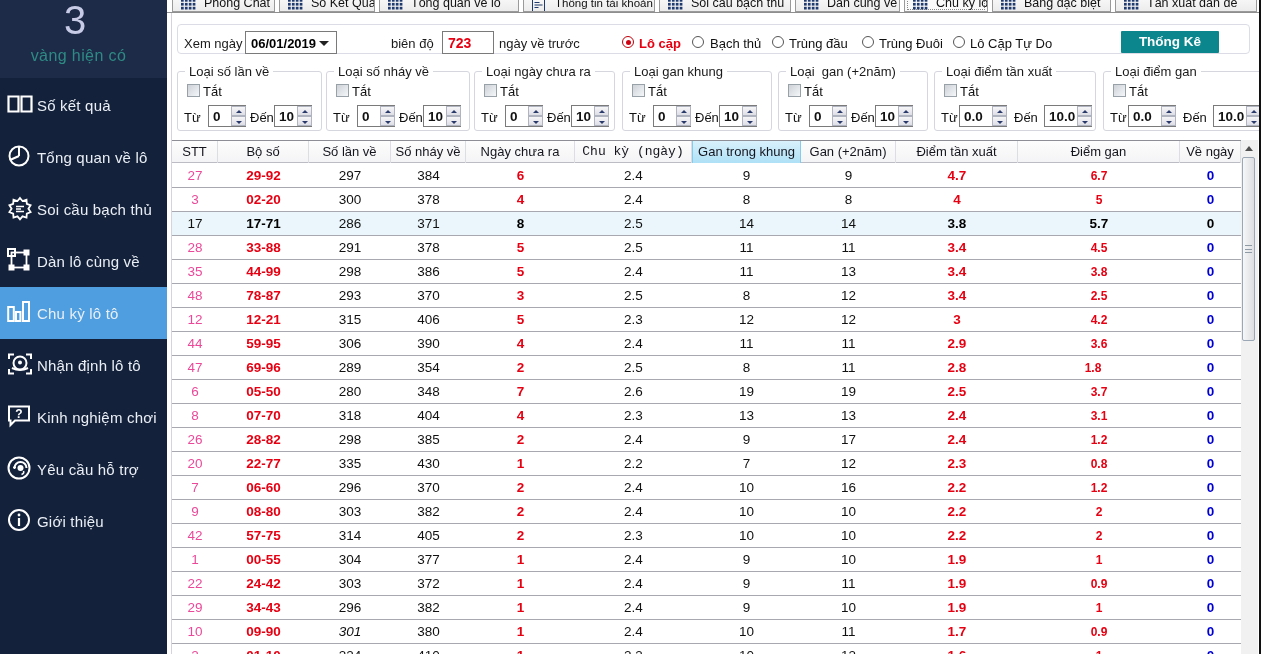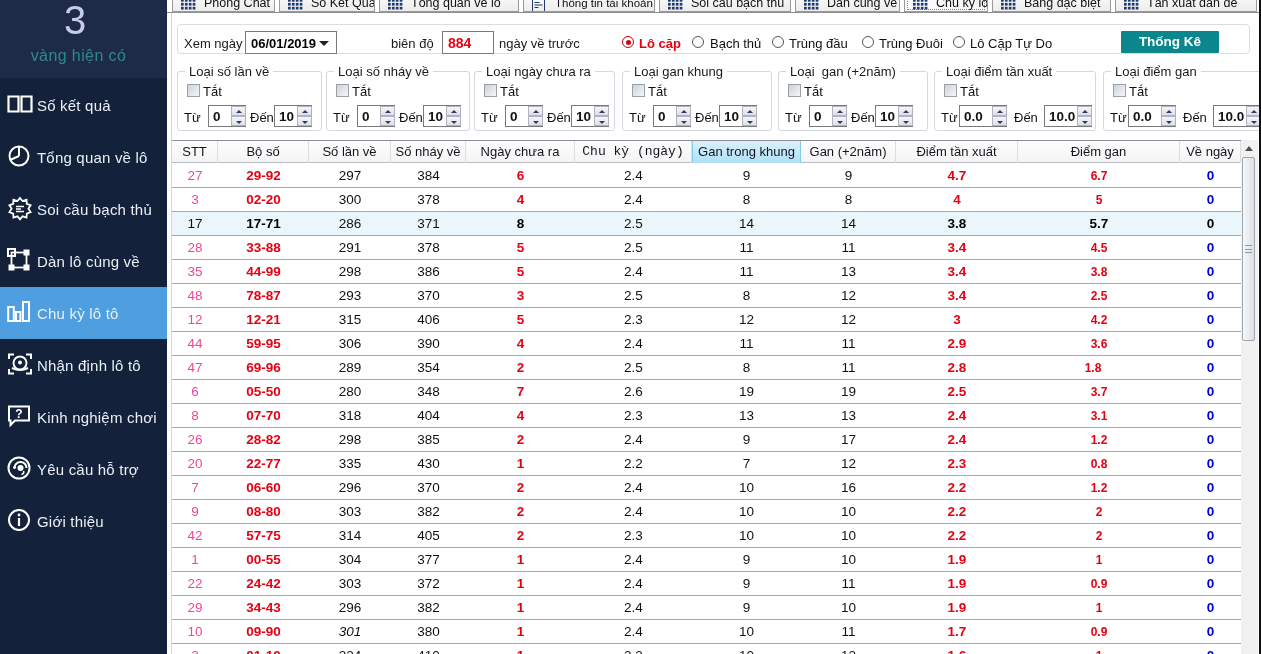--- a/index.html
+++ b/index.html
@@ -284,21 +284,21 @@
     </div>
 <div id="tabline"></div>
     <div id="pgleft"></div>
 <div id="panel"></div>
 <span class="clab" style="left:184px;">Xem ngày</span>
 <div id="combo">
       <b>06/01/2019</b>
       <i></i>
     </div>
 <span class="clab" style="left:391px;">biên độ</span>
-<div id="bien">884</div>
+<div id="bien">723</div>
 <span class="clab" style="left:499px;">ngày về trước</span>
 <span class="rad on" style="left:622px;"></span>
     <span class="rlab" style="left:639px;color:#E60012;font-weight:bold;">Lô cặp</span>
 <span class="rad" style="left:692px;"></span>
     <span class="rlab" style="left:710px;">Bạch thủ</span>
 <span class="rad" style="left:772px;"></span>
     <span class="rlab" style="left:789px;">Trùng đầu</span>
 <span class="rad" style="left:862px;"></span>
     <span class="rlab" style="left:879px;">Trùng Đuôi</span>
 <span class="rad" style="left:953px;"></span>

